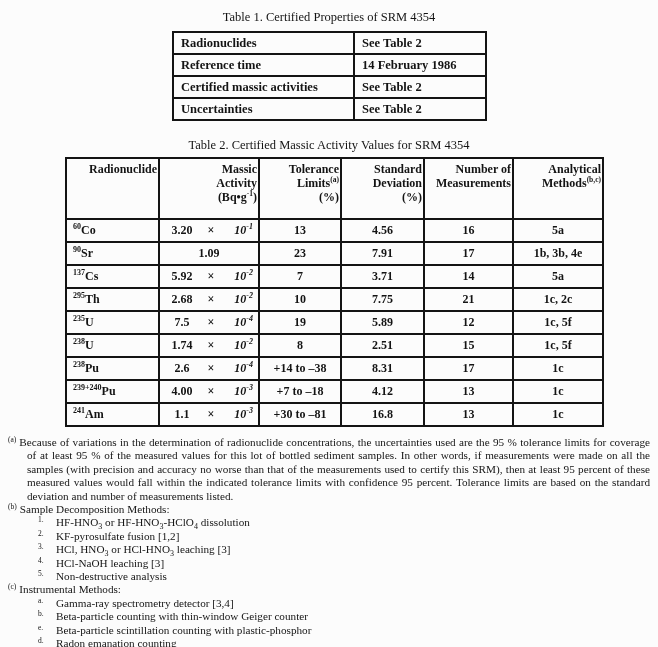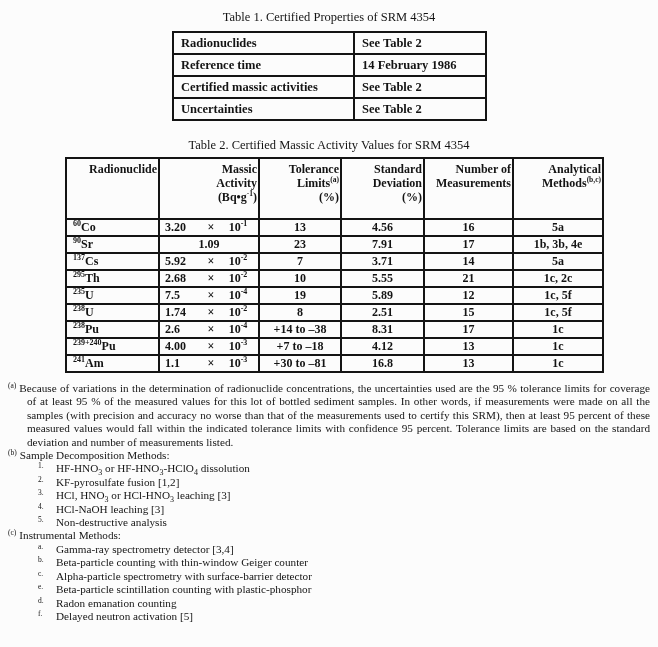--- a/index.html
+++ b/index.html
@@ -34,32 +34,32 @@
 
   
   #table2 { margin:4px 0 0 57px; width:537px; }
   #table2 th {
     font-weight:bold; font-size:12px; line-height:14px;
     vertical-align:top; text-align:right;
     padding:3px 1px 14px 1px; height:56px;
   }
   #table2 td {
     font-weight:bold; font-size:12px; line-height:13px;
-    height:17px; padding:1px 0;
+    height:23px; padding:1px 0;
     text-align:center; vertical-align:middle;
   }
   #table2 td.c-nuc { text-align:left; padding-left:6px; }
   sup { font-size:8px; line-height:0; }
   sub { font-size:8px; line-height:0; }
   #table2 th sup { font-size:7.5px; }
 
   .act-wrap { display:inline-flex; width:88px; text-align:left; }
-  .act-m { width:34px; text-align:left; }
+  .act-m { width:34px; text-align:center; }
   .act-x { width:24px; text-align:center; }
-  .act-e { flex:1; text-align:center; }
+  .act-e { flex:1; text-align:right;font-style:italic; }
 
   
   .footnotes { margin-top:9px; font-size:11.2px; line-height:13.4px; }
   .fn-para {
     text-align:justify;
     padding-left:19px; text-indent:-19px;
     margin:0;
   }
   .fn-head { text-align:left; }
   sup.fnm { font-size:7.5px; vertical-align:4px; margin-right:3px; }
@@ -156,21 +156,21 @@
           <td>5a</td>
         </tr>
         <tr>
           <td class="c-nuc"><sup>295</sup>Th</td>
           <td><span class="act-wrap">
               <span class="act-m">2.68</span>
               <span class="act-x">×</span>
               <span class="act-e">10<sup>-2</sup></span>
             </span></td>
           <td>10</td>
-          <td>5.55</td>
+          <td>7.75</td>
           <td>21</td>
           <td>1c, 2c</td>
         </tr>
         <tr>
           <td class="c-nuc"><sup>235</sup>U</td>
           <td><span class="act-wrap">
               <span class="act-m">7.5</span>
               <span class="act-x">×</span>
               <span class="act-e">10<sup>-4</sup></span>
             </span></td>
@@ -246,20 +246,19 @@
         <div class="fn-item"><sup class="fn-item-marker">4.</sup><span>HCl-NaOH leaching [3]</span></div>
         <div class="fn-item"><sup class="fn-item-marker">5.</sup><span>Non-destructive analysis</span></div>
       </div>
 
     <div class="fn-para fn-head">
       <sup class="fnm">(c)</sup><span>Instrumental Methods:</span>
     </div>
     <div id="fn-c-items">
         <div class="fn-item"><sup class="fn-item-marker">a.</sup><span>Gamma-ray spectrometry detector [3,4]</span></div>
         <div class="fn-item"><sup class="fn-item-marker">b.</sup><span>Beta-particle counting with thin-window Geiger counter</span></div>
-        <div class="fn-item"><sup class="fn-item-marker">c.</sup><span>Alpha-particle spectrometry with surface-barrier detector</span></div>
         <div class="fn-item"><sup class="fn-item-marker">e.</sup><span>Beta-particle scintillation counting with plastic-phosphor</span></div>
         <div class="fn-item"><sup class="fn-item-marker">d.</sup><span>Radon emanation counting</span></div>
         <div class="fn-item"><sup class="fn-item-marker">f.</sup><span>Delayed neutron activation [5]</span></div>
       </div>
 
   </div>
 </div>
 
 </body></html>

